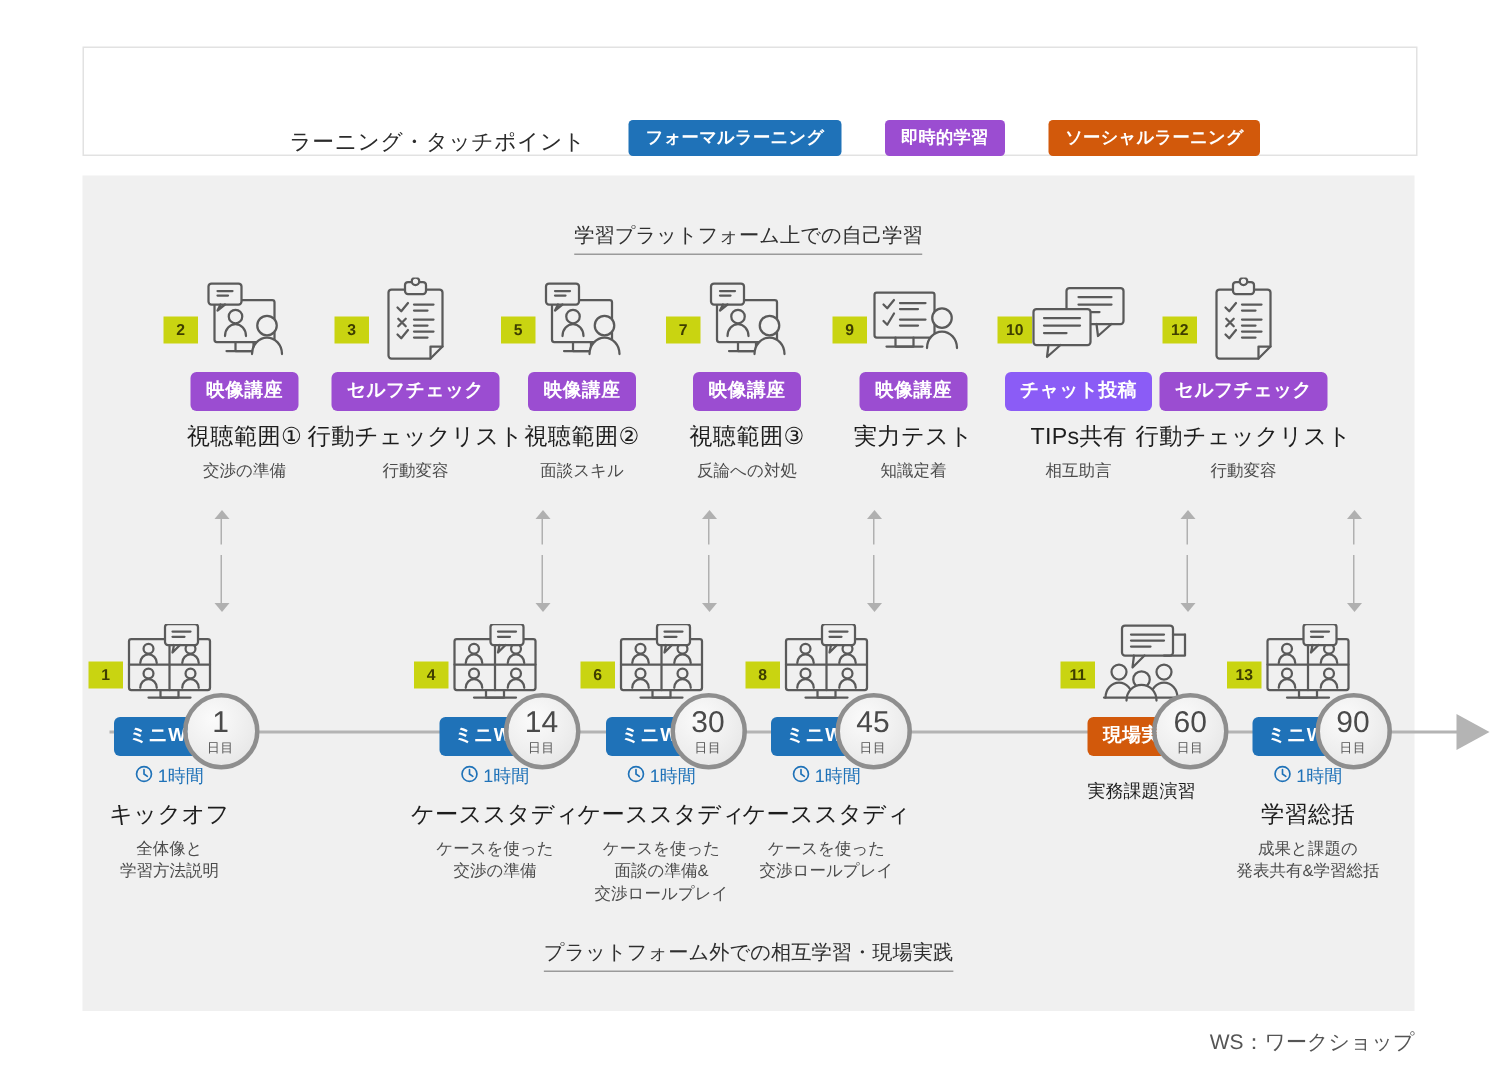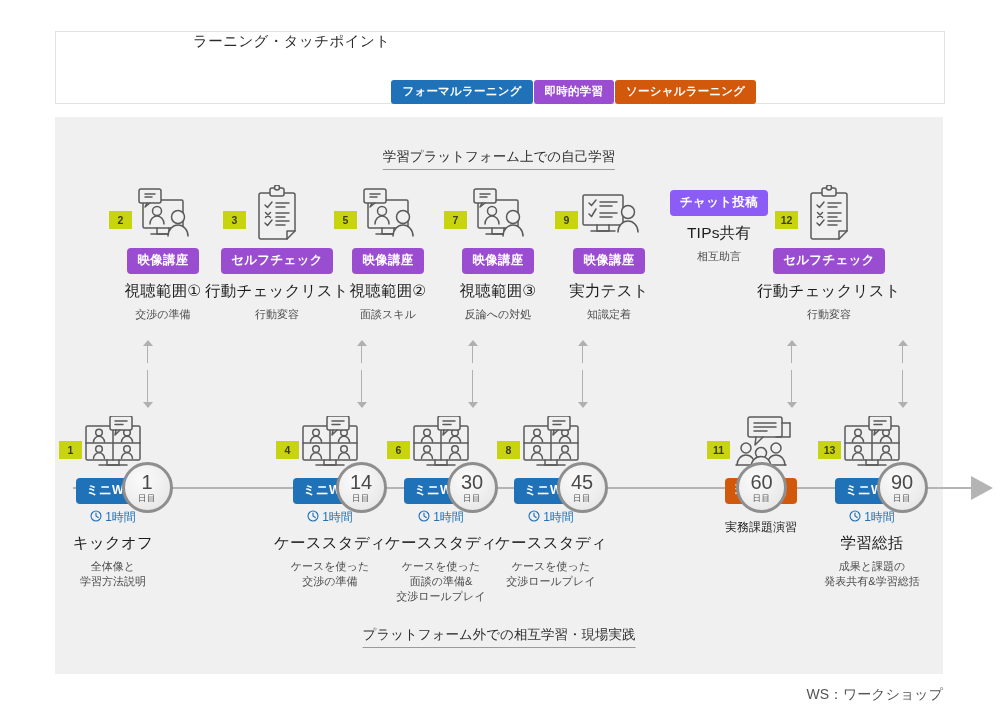--- a/index.html
+++ b/index.html
@@ -10,21 +10,21 @@
     color:#333;
     overflow:hidden;
     position:relative;
   }
   
   .legend-bar{
     position:absolute;left:55px;top:31px;width:888px;height:71px;
     background:#fff;border:1px solid #e2e2e2;
     display:flex;align-items:center;
   }
-  .legend-inner{display:flex;align-items:flex-start;gap:1px;margin-left:137px;}
+  .legend-inner{display:flex;align-items:flex-end;gap:29px;margin-left:137px;}
   .legend-title{font-size:14.5px;color:#2b2b2b;letter-spacing:.4px;white-space:nowrap;}
   .legend-chip{
     display:inline-block;color:#fff;font-size:11.5px;font-weight:bold;
     padding:4px 11px 5px;border-radius:3px;white-space:nowrap;letter-spacing:.2px;margin-top:48px;
   }
   
   .panel{
     position:absolute;left:55px;top:117px;width:888px;height:557px;
     background:#f0f0f0;
   }
@@ -114,21 +114,21 @@
         <span class="day-unit">日目</span>
       </div>
       <div class="day-node" style="left: 391.5px;">
         <span class="day-num">30</span>
         <span class="day-unit">日目</span>
       </div>
       <div class="day-node" style="left: 501.5px;">
         <span class="day-num">45</span>
         <span class="day-unit">日目</span>
       </div>
-      <div class="day-node" style="left: 681px; text-align: center;">
+      <div class="day-node" style="left: 713px; text-align: center;">
         <span class="day-num">60</span>
         <span class="day-unit">日目</span>
       </div>
       <div class="day-node" style="left: 821.5px;">
         <span class="day-num">90</span>
         <span class="day-unit">日目</span>
       </div>
     </div>
   <div id="stems-layer">
       <div class="stem" style="left: 92px; top: 228px; height: 18px;"></div>
@@ -260,20 +260,33 @@
               <path d="M45 46c0-6 4.5-11 10-11s10 5 10 11" fill="#f0f0f0"></path>
             </svg>
           </span>
           <span class="num-badge">9</span>
         </div>
         <span class="type-chip" style="background:#9b4dd1">映像講座</span>
         <span class="card-title">実力テスト</span>
         <span class="card-sub">知識定着</span>
       </div>
       <div class="card" style="left: 604px; top: 68px; width: 120px;">
+        <div class="icon-wrap">
+          <span>
+            <svg width="68" height="52" viewBox="0 0 68 52" fill="none" stroke="#5a5a5a" stroke-width="1.5" stroke-linecap="round" stroke-linejoin="round">
+              <rect x="26" y="4" width="38" height="24" rx="2" fill="#f0f0f0"></rect>
+              <path d="M34 10h22M34 15h22M34 20h14"></path>
+              <path d="M46 28l1 8 9-8"></path>
+              <rect x="4" y="18" width="38" height="24" rx="2" fill="#f0f0f0"></rect>
+              <path d="M11 24h24M11 29h24M11 34h15"></path>
+              <path d="M14 42l-1 8 9-8"></path>
+            </svg>
+          </span>
+          <span class="num-badge">10</span>
+        </div>
         <span class="type-chip" style="background:#8b5cf6">チャット投稿</span>
         <span class="card-title">TIPs共有</span>
         <span class="card-sub">相互助言</span>
       </div>
       <div class="card" style="left: 714px; top: 68px; width: 120px;">
         <div class="icon-wrap">
           <span>
             <svg width="50" height="58" viewBox="0 0 50 58" fill="none" stroke="#5a5a5a" stroke-width="1.5" stroke-linecap="round" stroke-linejoin="round">
               <path d="M9 8h32a2 2 0 0 1 2 2v36l-8 8H9a2 2 0 0 1-2-2V10a2 2 0 0 1 2-2z"></path>
               <path d="M43 46h-8v8"></path>

